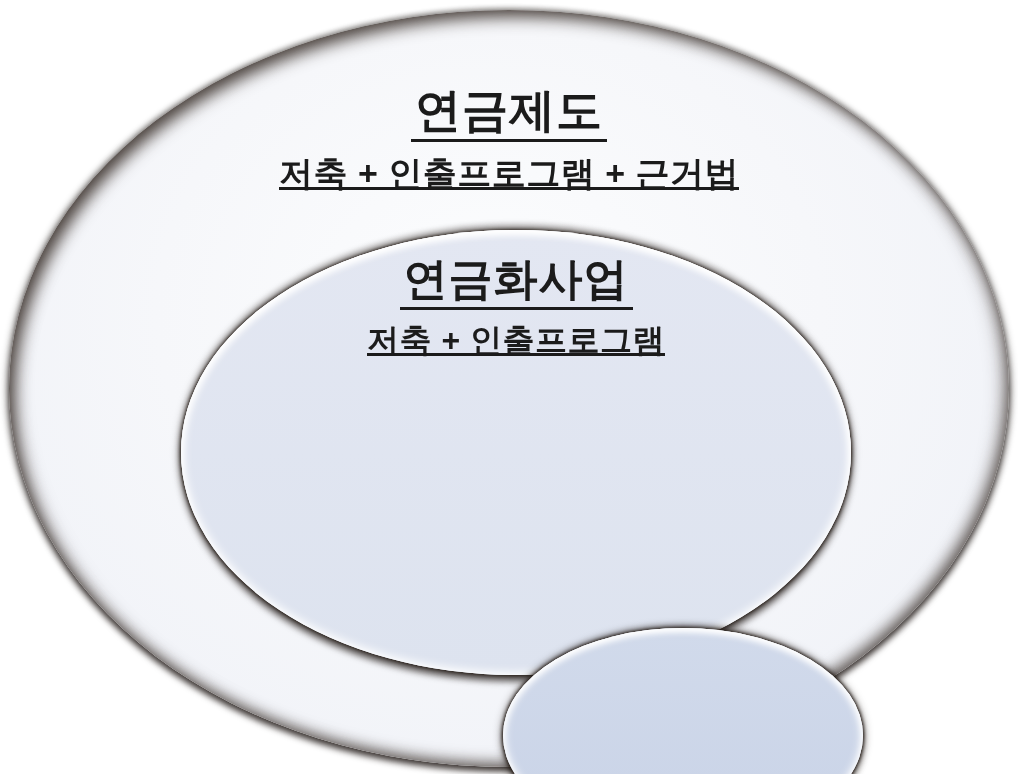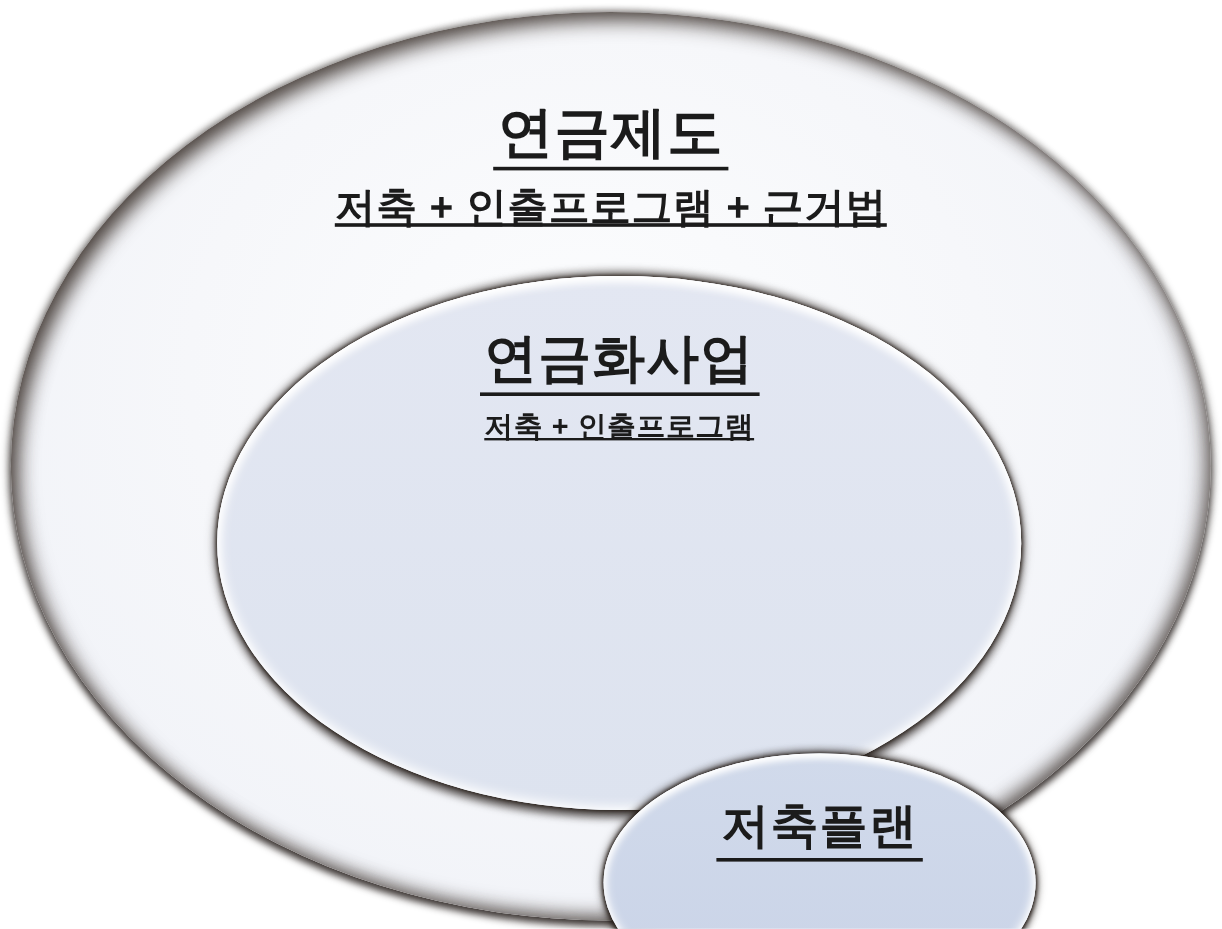--- a/index.html
+++ b/index.html
@@ -61,42 +61,42 @@
       inset 0 0 8px 2px rgba(255, 255, 255, 0.95),
       inset 0 3px 6px rgba(255, 255, 255, 1);
   }
   .label-block {
     position: absolute;
     left: 0; right: 0;
     text-align: center;
     color: #1b1b1b;
   }
   .label-outer  { top: 76px; }
-  .label-middle { top: 46px; }
+  .label-middle { top: 26px; }
   .label-inner  { top: 40px; }
   .oval-title {
     display: inline-block;
     font-weight: bold;
     border-bottom: 3px solid #1b1b1b;
     padding: 0 4px 5px 4px;
     letter-spacing: 1px;
     line-height: 1.05;
   }
   .label-outer  .oval-title { font-size: 46px; }
   .label-middle .oval-title { font-size: 44px; }
   .label-inner  .oval-title { font-size: 40px; }
   .oval-subtitle {
     font-weight: bold;
     margin-top: 13px;
     letter-spacing: 0.5px;
     line-height: 1.1;
     text-decoration: underline;
   }
   .label-outer  .oval-subtitle { font-size: 34px; }
-  .label-middle .oval-subtitle { font-size: 24px; text-align: center; }
+  .label-middle .oval-subtitle { font-size: 32px; text-align: center; }
   .label-inner  .oval-subtitle { font-size: 31px; margin-top: 11px; }
 </style>
 </head>
 <body>
 
 <div class="canvas">
   <div class="oval oval-outer">
     <div class="label-block label-outer">
       <div>
         <span class="oval-title">연금제도</span>
@@ -107,20 +107,17 @@
     <div class="oval oval-middle">
       <div class="label-block label-middle">
         <div>
           <span class="oval-title">연금화사업</span>
         </div>
         <div class="oval-subtitle">저축 + 인출프로그램</div>
       </div>
 
       <div class="oval oval-inner">
         <div class="label-block label-inner">
-          <div>
-            <span class="oval-title">저축플랜</span>
-          </div>
         </div>
       </div>
     </div>
   </div>
 </div>
 
 </body></html>

